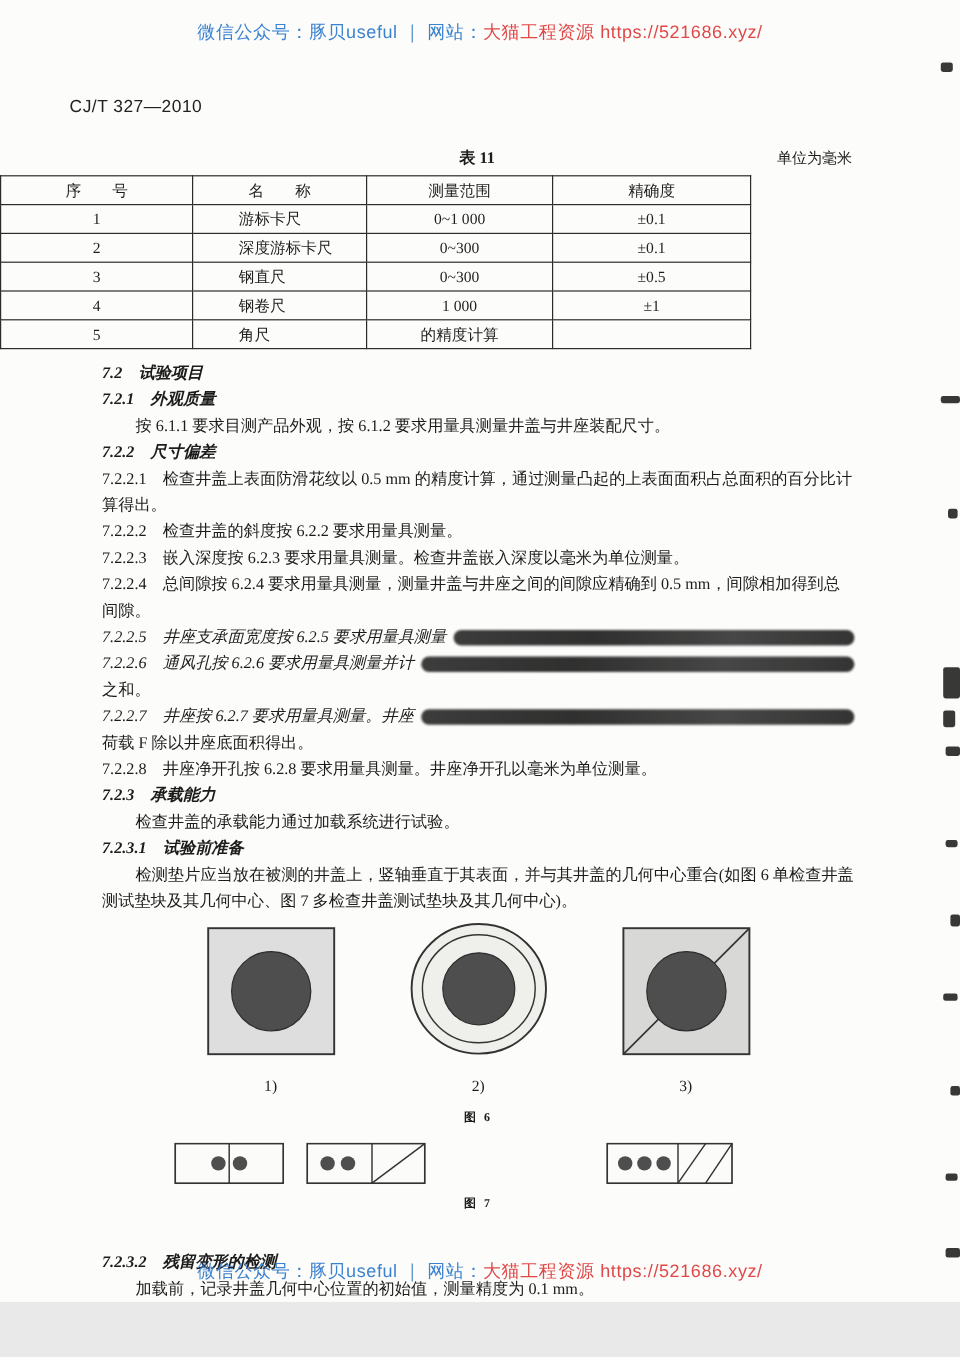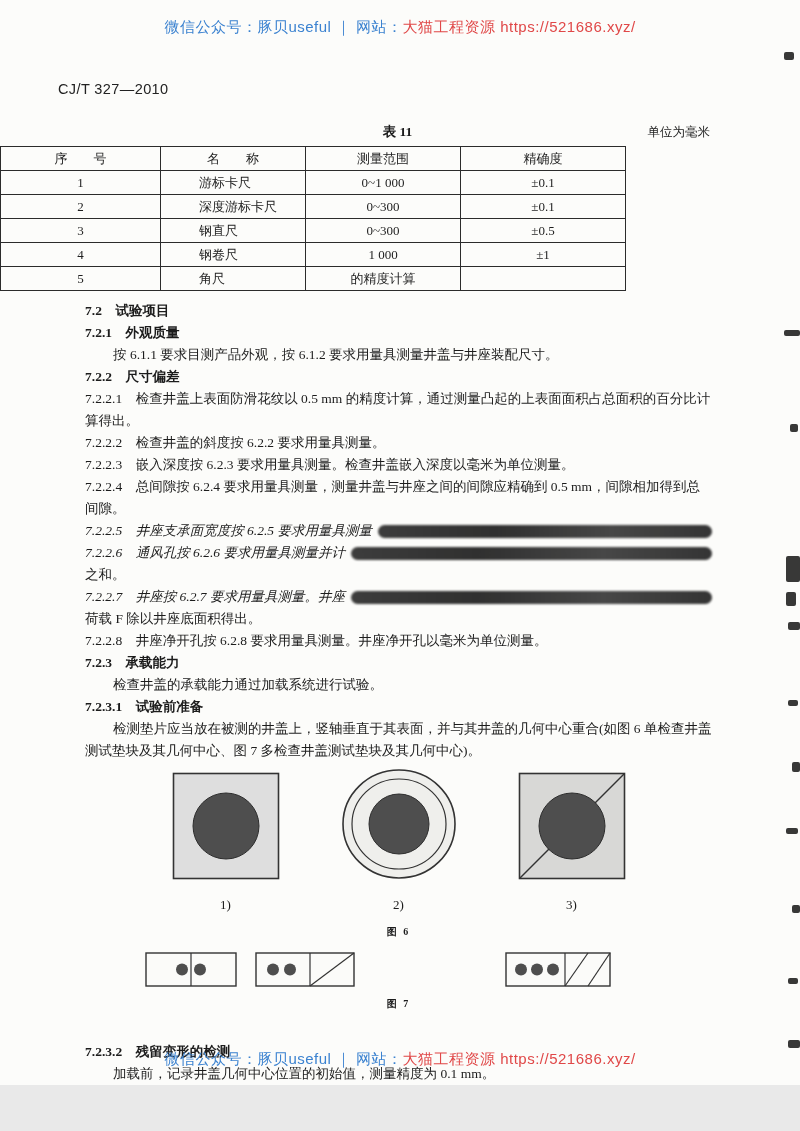--- a/index.html
+++ b/index.html
@@ -30,21 +30,21 @@
   table.t11{
     border-collapse:collapse;width:625px;table-layout:fixed;
     font-size:13px;color:#1e1e1e;border:1.5px solid #222;
   }
   table.t11 td,table.t11 th{
     border:1px solid #2b2b2b;height:23px;text-align:center;padding:0;font-weight:normal;
   }
   table.t11 td.name{text-align:left;padding-left:38px;}
   
   .content{margin:9px 88px 0 85px;font-size:13.5px;line-height:22px;}
-  .h{font-weight:bold;}
+  .h{font-weight:bold;font-style:italic;}
   .p-indent{text-indent:28px;}
   .flexline{display:flex;align-items:center;font-style:italic;}
   .flexline > span:first-child{white-space:nowrap;}
   .smudge{
     flex:1;height:13px;margin-left:6px;border-radius:7px;
     background:linear-gradient(90deg,#2d2d2d 0%,#1f1f1f 35%,#383838 70%,#242424 100%);
     filter:blur(1.1px);opacity:.92;
   }
   
   .fig6-row{display:flex;justify-content:center;align-items:flex-end;gap:60px;margin-top:6px;}

